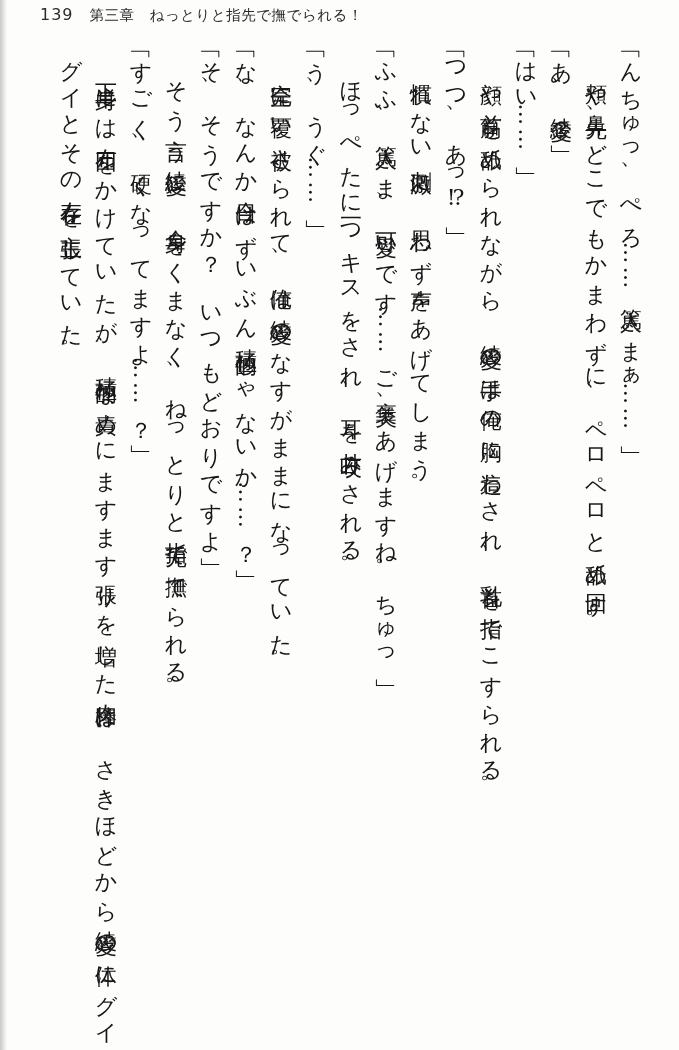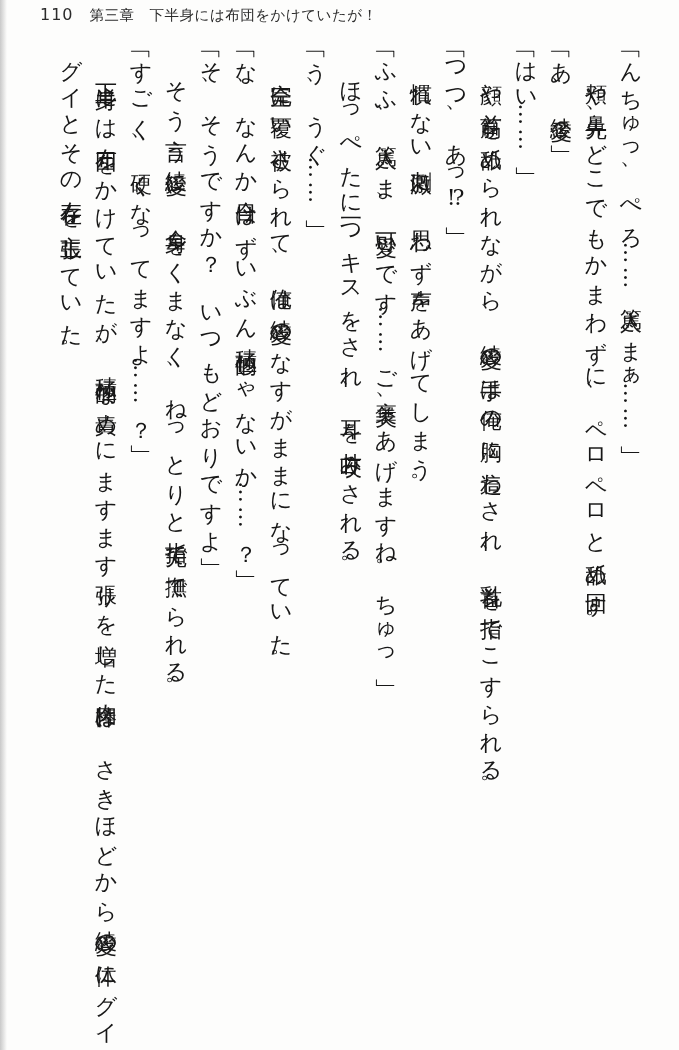--- a/index.html
+++ b/index.html
@@ -62,22 +62,22 @@
   .para.indent {
     text-indent: 1em;
   }
 </style>
 </head>
 <body>
 
 <div class="page">
 
   <div class="header">
-    <span class="page-number">110</span>
-    <span class="chapter-title">第三章　下半身には布団をかけていたが！</span>
+    <span class="page-number">139</span>
+    <span class="chapter-title">第三章　ねっとりと指先で撫でられる！</span>
   </div>
 
   <div class="text-body">
       <p class="para">「んちゅっ、ぺろ……篤人さまぁ……」</p>
       <p class="para indent">頬や鼻先、どこでもかまわずに、ペロペロと舐め回す。</p>
       <p class="para">「あ、綾愛？」</p>
       <p class="para">「はい……」</p>
       <p class="para indent">顔や首筋を舐められながら、綾愛の手は俺の胸に這わされ、乳首を指でこすられる。</p>
       <p class="para">「つつ、あっ⁉」</p>
       <p class="para indent">慣れない刺激に、思わず声をあげてしまう。</p>

